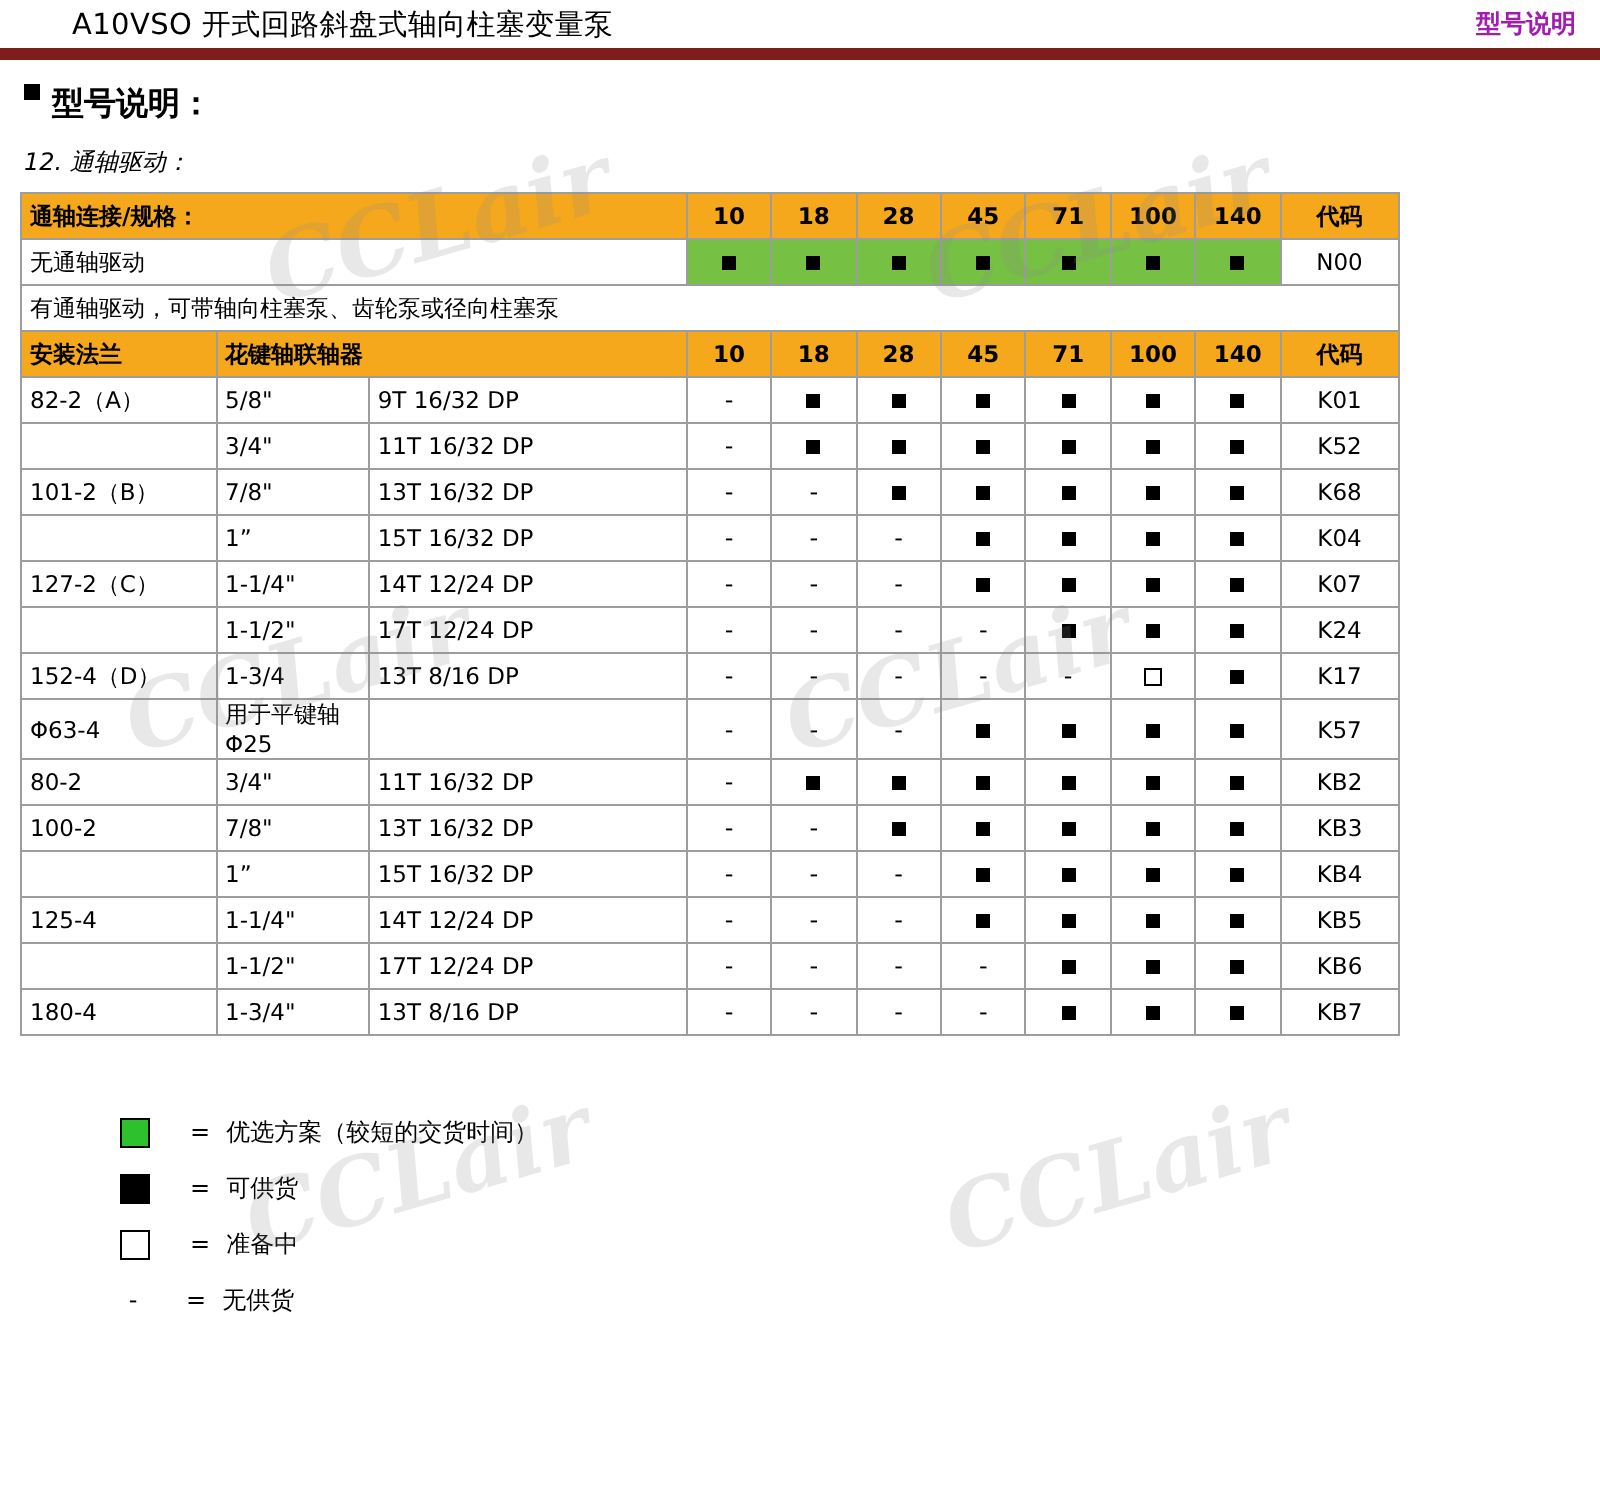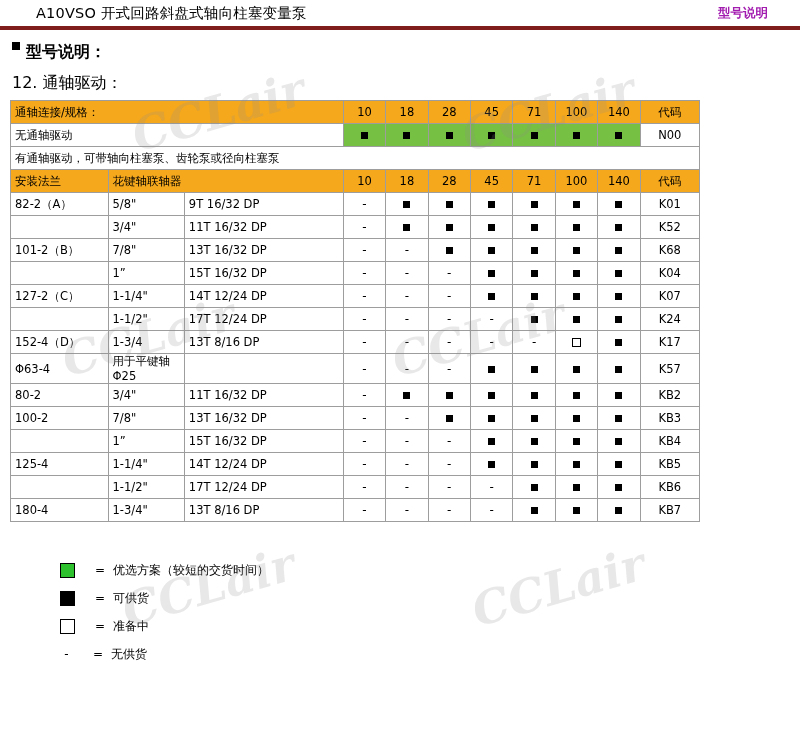--- a/index.html
+++ b/index.html
@@ -13,25 +13,25 @@
     font-family: "DejaVu Sans", "Liberation Sans", sans-serif;
     font-size: 12px;
     color: #000000;
     position: relative;
     overflow: hidden;
   }
   
   .header {
     position: relative;
     height: 30px;
-    border-bottom: 4px solid #7f1d1d;
+    border-bottom: 6px solid #7f1d1d;
     display: flex;
     align-items: center;
     justify-content: space-between;
-    padding: 0 32px 0 36px;
+    padding: 0 12px 0 36px;
     box-sizing: border-box;
   }
   .header-title {
     font-size: 14.5px;
     letter-spacing: .2px;
     color: #000;
   }
   .header-right {
     font-size: 12.5px;
     font-weight: bold;
@@ -48,22 +48,23 @@
     align-items: flex-start;
     gap: 6px;
   }
   .sec-title .sq {
     width: 8px;
     height: 8px;
     background: #000;
     display: inline-block;
   }
   .sub-title {
-    font-size: 16px;
+    font-size: 12px;
     margin: 10px 0 6px 0;
+    font-style: italic;
   }
   
   .tbl-wrap {
     padding: 0 0 0 10px;
   }
   table.main {
     border-collapse: collapse;
     width: 690px;
     table-layout: fixed;
   }
@@ -76,21 +77,21 @@
     background: #fff;
   }
   .c-a { width: 92px; }
   .c-b { width: 72px; }
   .c-c { width: 150px; }
   .c-n { width: 40px; text-align: center; }
   .c-code { width: 56px; text-align: center; }
 
   .hdr-orange {
     background: #f5a81c !important;
-    font-weight: normal;
+    font-weight: bold;
     font-size: 11.5px;
   }
   .hdr-orange.c-n, .hdr-orange.c-code { text-align: center; }
   .row-green td.cell {
     background: #76c043 !important;
   }
   .row-blue td {
     background: #ccd7ee !important;
   }
   .left { text-align: left; }

